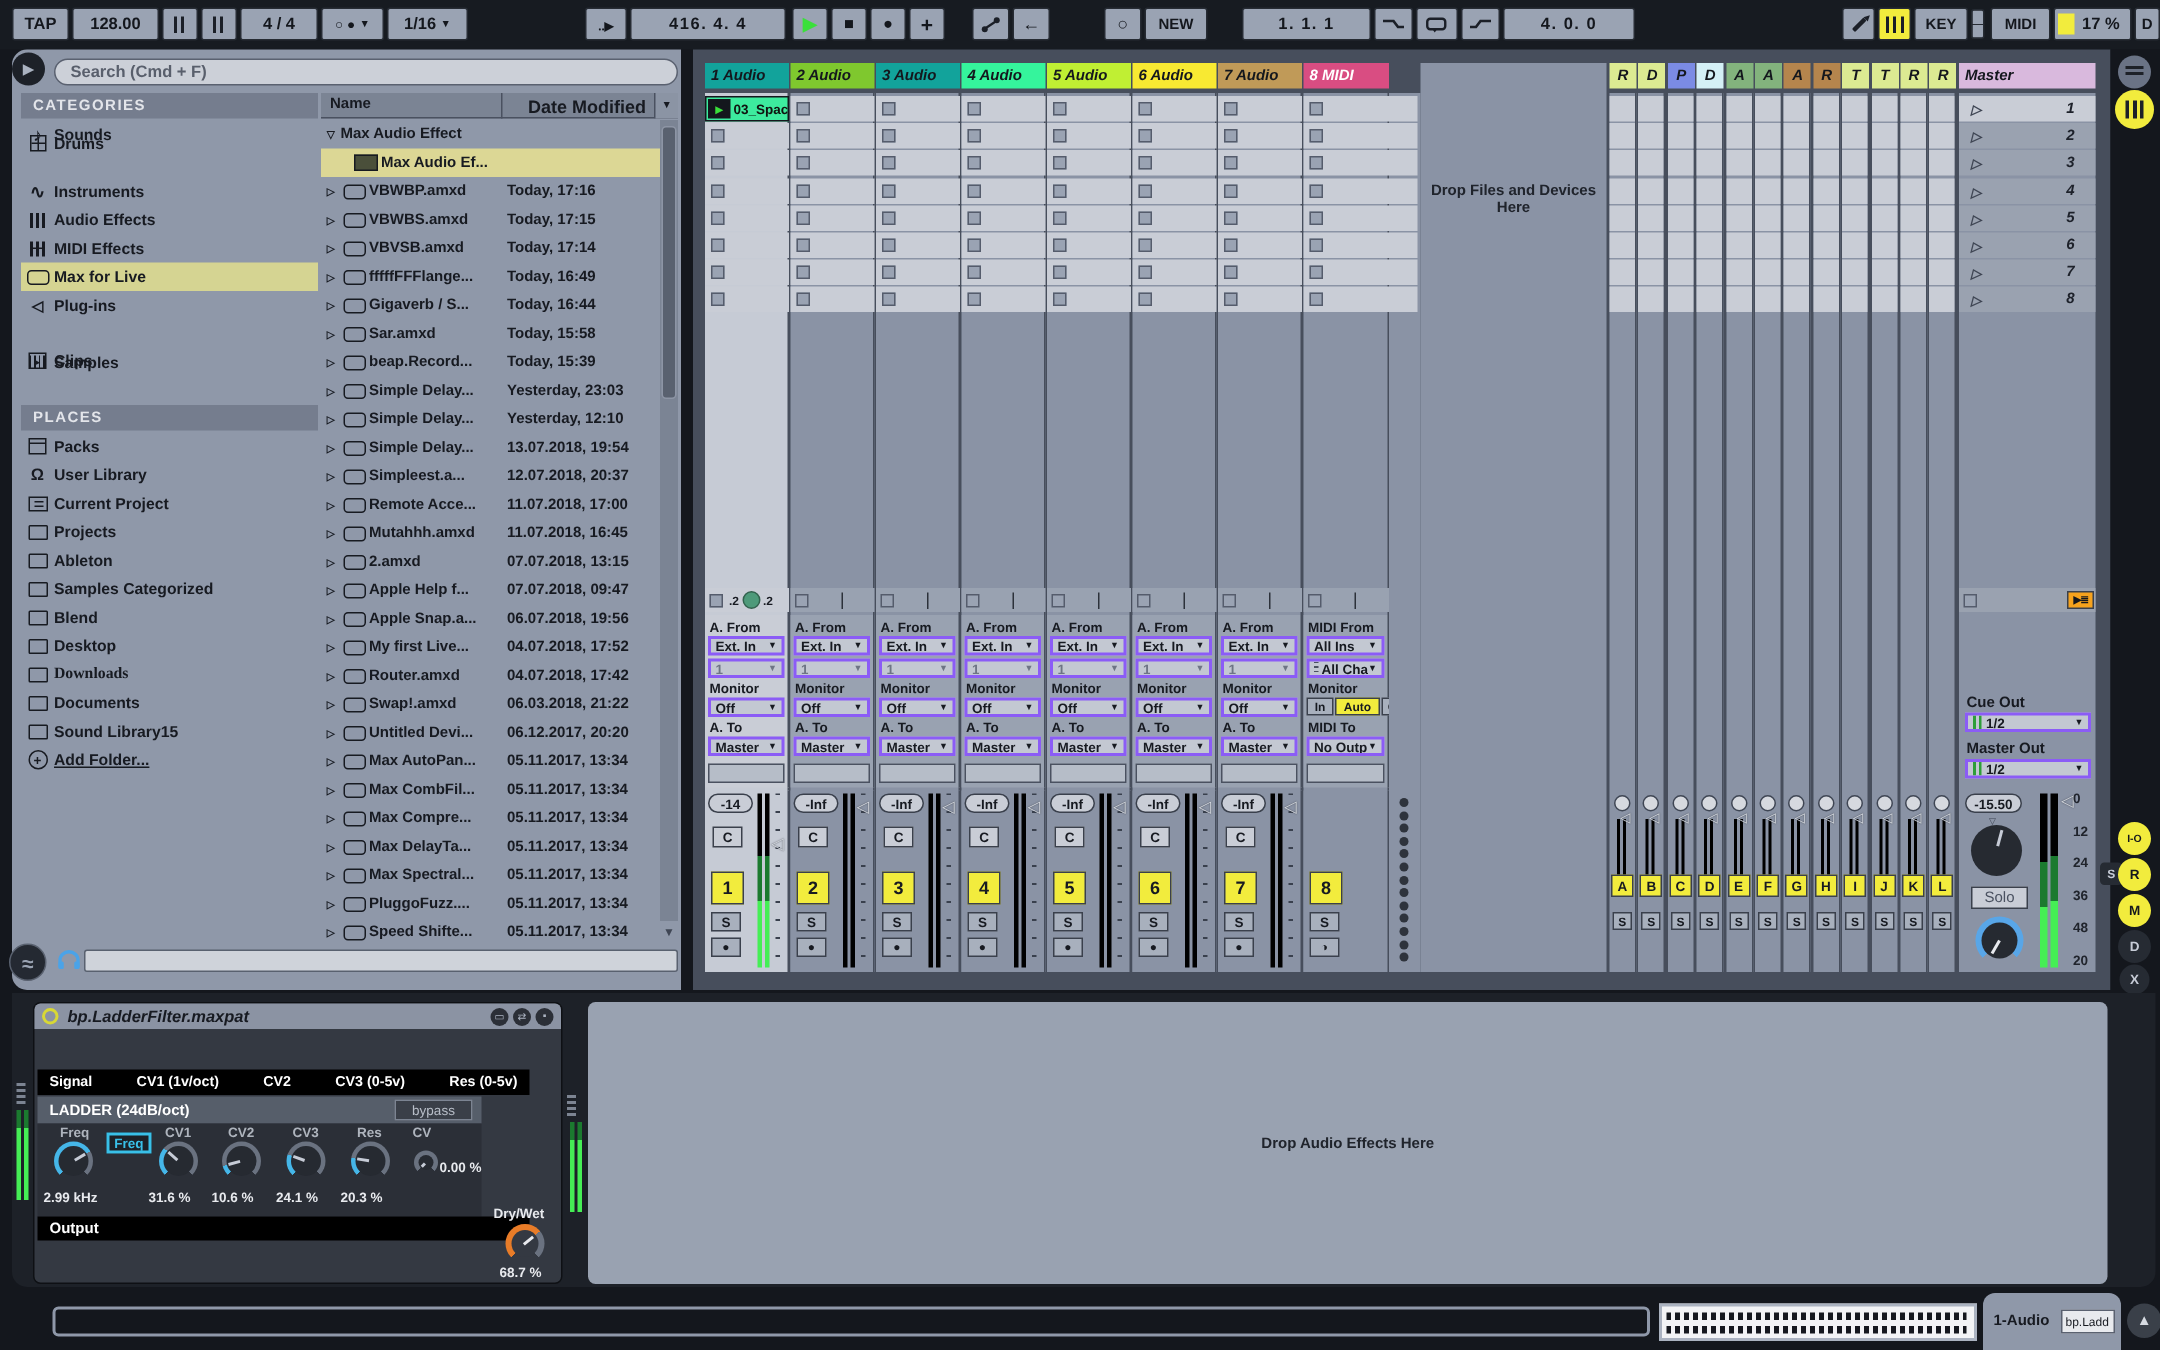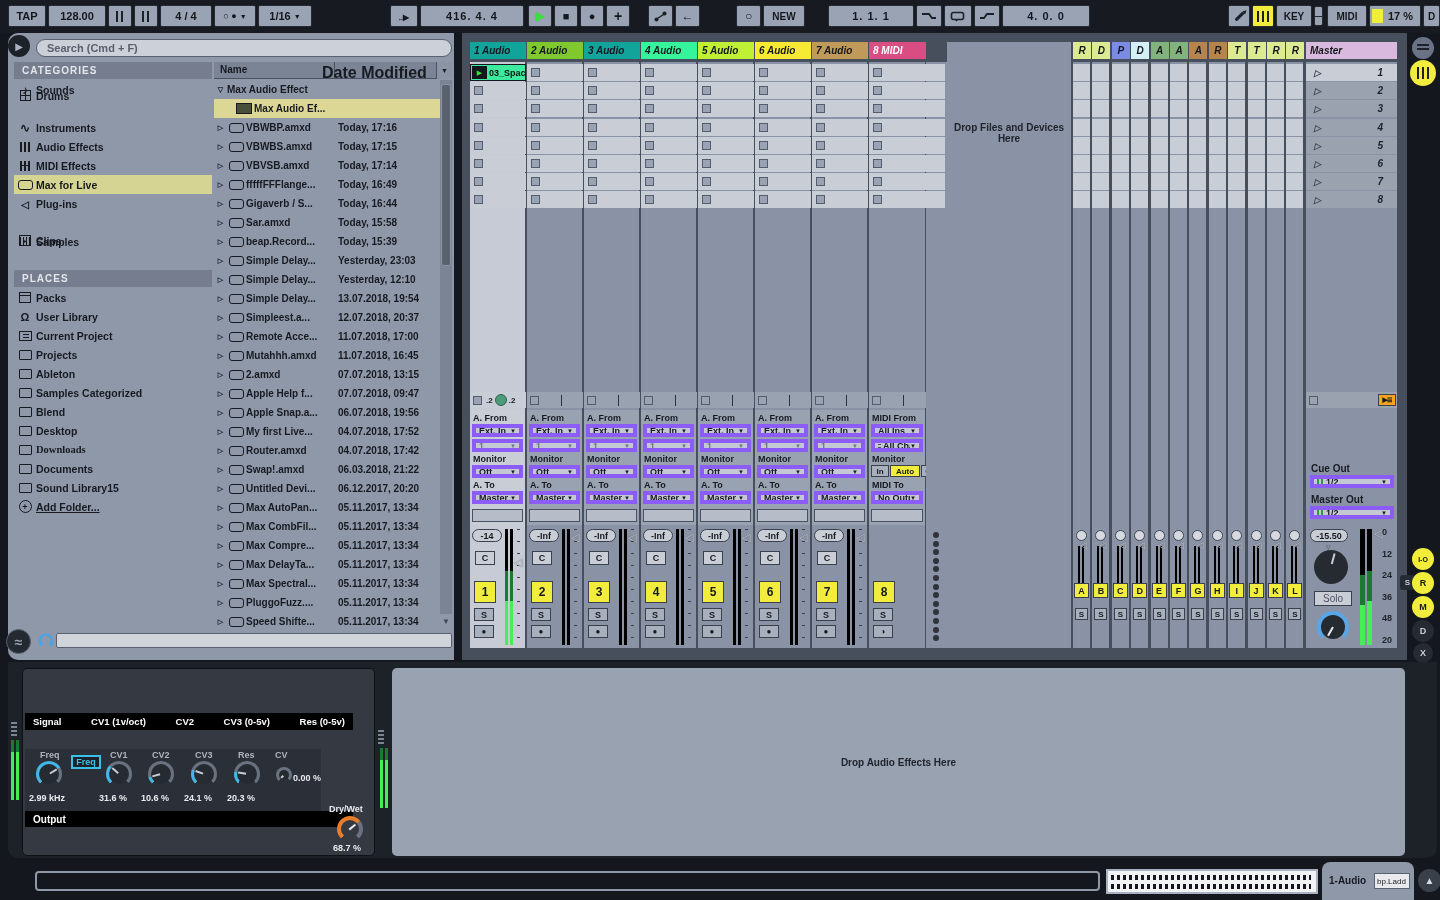--- a/index.html
+++ b/index.html
@@ -51,21 +51,21 @@
   .ic-proj{width:11px;height:8px;border:1.5px solid #171a21;background:
     linear-gradient(#171a21,#171a21) 3px 2px/6px 1px no-repeat,
     linear-gradient(#171a21,#171a21) 3px 5px/6px 1px no-repeat;}
   .ic-add{width:11px;height:11px;border:1px solid #171a21;border-radius:50%;display:flex;
     align-items:center;justify-content:center;}
   .ic-add:before{content:"+";font-size:9px;}
   
   #file-hd{position:absolute;left:214px;top:62px;width:238px;height:17px;background:#7b8494;
     border-bottom:1px solid #4a5160;box-sizing:border-box;}
   #file-hd .colname{position:absolute;left:6px;top:2px;font-size:10px;font-weight:bold;color:#171a21;}
-  #file-hd .coldate{position:absolute;left:108px;top:2px;font-size:16px;font-weight:bold;color:#171a21;}
+  #file-hd .coldate{position:absolute;left:138px;top:2px;font-size:12px;font-weight:bold;color:#171a21;}
   #file-hd .coldiv{position:absolute;left:120px;top:0;width:1px;height:17px;background:#4a5160;}
   #file-hd .sort{position:absolute;right:0;top:0;width:16px;height:17px;background:#8b94a4;
     border-left:1px solid #4a5160;display:flex;align-items:center;justify-content:center;font-size:7px;color:#171a21;box-sizing:border-box;}
   .f-row{position:absolute;left:214px;width:226px;height:19px;display:flex;align-items:center;
     font-size:10px;font-weight:bold;color:#171a21;overflow:hidden;}
   .f-row .disc{width:13px;text-align:center;font-size:7px;flex:none;}
   .f-row .fname{width:92px;flex:none;white-space:nowrap;overflow:hidden;}
   .f-row .fdate{white-space:nowrap;}
   .f-row .ico{width:19px;display:flex;align-items:center;justify-content:center;flex:none;}
   #scrollbar{position:absolute;left:440px;top:80px;width:12px;height:534px;background:#7b8494;}
@@ -88,21 +88,21 @@
   .tr-col{position:absolute;top:62px;background:#8a93a5;}
   .slot{position:absolute;height:17px;background:#c9cdd6;display:flex;align-items:center;}
   .stopsq{width:9px;height:9px;background:#9aa3b3;border:1px solid #555c6c;margin-left:4px;box-sizing:border-box;flex:none;}
   .clipcell{position:absolute;height:17px;display:flex;align-items:center;overflow:hidden;border:1px solid #14171d;box-sizing:border-box;}
   .clip-play{width:15px;height:13px;background:#14171d;color:#3ae03a;font-size:7px;display:flex;
     align-items:center;justify-content:center;margin-left:1px;flex:none;}
   .clip-name{font-size:9px;font-weight:bold;color:#10130f;margin-left:2px;white-space:nowrap;}
   .statusrow{position:absolute;top:392px;height:16px;display:flex;align-items:center;}
   .stopline{width:1px;height:11px;background:#2c313a;margin:0 auto;}
   .io-lbl{position:absolute;font-size:9px;font-weight:bold;color:#171a21;white-space:nowrap;}
-  .dd{position:absolute;height:13px;background:#c3c8d2;border:4px solid #8b5cf6;box-sizing:border-box;
+  .dd{position:absolute;height:13px;background:#c3c8d2;border:2px solid #8b5cf6;box-sizing:border-box;
     display:flex;align-items:center;font-size:9px;font-weight:bold;color:#171a21;padding:0 3px;white-space:nowrap;overflow:hidden;}
   .dd .arr{margin-left:auto;font-size:6px;flex:none;}
   .dd.gray{color:#6e7585;}
   .namebox{position:absolute;height:13px;background:#b6bdc8;border:1px solid #4a5160;box-sizing:border-box;}
   .voloval{position:absolute;height:13px;border:1px solid #3a404c;background:#c9cdd6;border-radius:7px;
     font-size:9px;font-weight:bold;color:#171a21;display:flex;align-items:center;justify-content:center;box-sizing:border-box;}
   .panbox{position:absolute;width:20px;height:14px;background:#c9cdd6;border:1px solid #3a404c;
     font-size:9px;font-weight:bold;color:#171a21;display:flex;align-items:center;justify-content:center;box-sizing:border-box;}
   .numbox{position:absolute;width:22px;height:22px;background:#f2ec3d;border:1px solid #3a404c;
     font-size:12px;font-weight:bold;color:#171a21;display:flex;align-items:center;justify-content:center;box-sizing:border-box;}
@@ -1465,27 +1465,40 @@
 <div class="circ" style="left:1412px;top:596px;width:22px;height:22px;background:#f2ec3d;font-size:9px;color:#14171d;">M</div>
 <div class="circ" style="left:1412px;top:620px;width:22px;height:22px;background:#262b33;font-size:9px;color:#c6cbd6;">D</div>
 <div class="circ" style="left:1413px;top:643px;width:20px;height:20px;background:#262b33;font-size:9px;color:#c6cbd6;">X</div>
 
 <div id="devview"></div>
 <div class="handle" style="left:11px;top:722px;"></div>
 <div class="grnbar" style="left:11px;top:740px;"></div>
 <div class="grnbar" style="left:16px;top:740px;"></div>
 
 <div id="device">
+  <div id="dev-title">
+    <span id="dev-on"></span>
+    <span id="dev-name">bp.LadderFilter.maxpat</span>
+    <span style="margin-left:auto;display:flex;margin-right:5px;">
+      <span class="dev-cbtn">▭</span>
+      <span class="dev-cbtn">⇄</span>
+      <span class="dev-cbtn">▪</span>
+    </span>
+  </div>
   <div class="blkstrip" style="top:44px;height:17px;font-size:9.5px;padding:0 8px;justify-content:space-between;" id="io-strip">
       <span>Signal</span>
       <span>CV1 (1v/oct)</span>
       <span>CV2</span>
       <span>CV3 (0-5v)</span>
       <span>Res (0-5v)</span>
     </div>
+  <div id="ladderstrip">
+    <span style="margin-left:8px;">LADDER (24dB/oct)</span>
+    <span id="bypass">bypass</span>
+  </div>
   <div id="knobarea">
     <div id="mapbox">Freq</div>
   <div class="klabel" style="left: 15px; top: 1px;">Freq</div>
       <div class="knob" style="left: 11px; top: 12px; width: 26px; height: 26px; background: conic-gradient(from 225deg, rgb(69, 182, 232) 0deg, rgb(69, 182, 232) 194.4deg, rgb(106, 114, 128) 194.4deg, rgb(106, 114, 128) 270deg, transparent 270deg);">
         <div class="kbody" style="left: 3px; top: 3px; width: 20px; height: 20px;"></div>
         <div class="kptr" style="left: 12px; top: 4px; height: 8px; transform-origin: 50% 9px; transform: rotate(59.4deg); background: rgb(198, 203, 214);"></div>
       </div>
       <div class="kval" style="left: 4px; top: 44px;">2.99 kHz</div>
       <div class="klabel" style="left: 85px; top: 1px;">CV1</div>
       <div class="knob" style="left: 81px; top: 12px; width: 26px; height: 26px; background: conic-gradient(from 225deg, rgb(69, 182, 232) 0deg, rgb(69, 182, 232) 86.4deg, rgb(106, 114, 128) 86.4deg, rgb(106, 114, 128) 270deg, transparent 270deg);">

